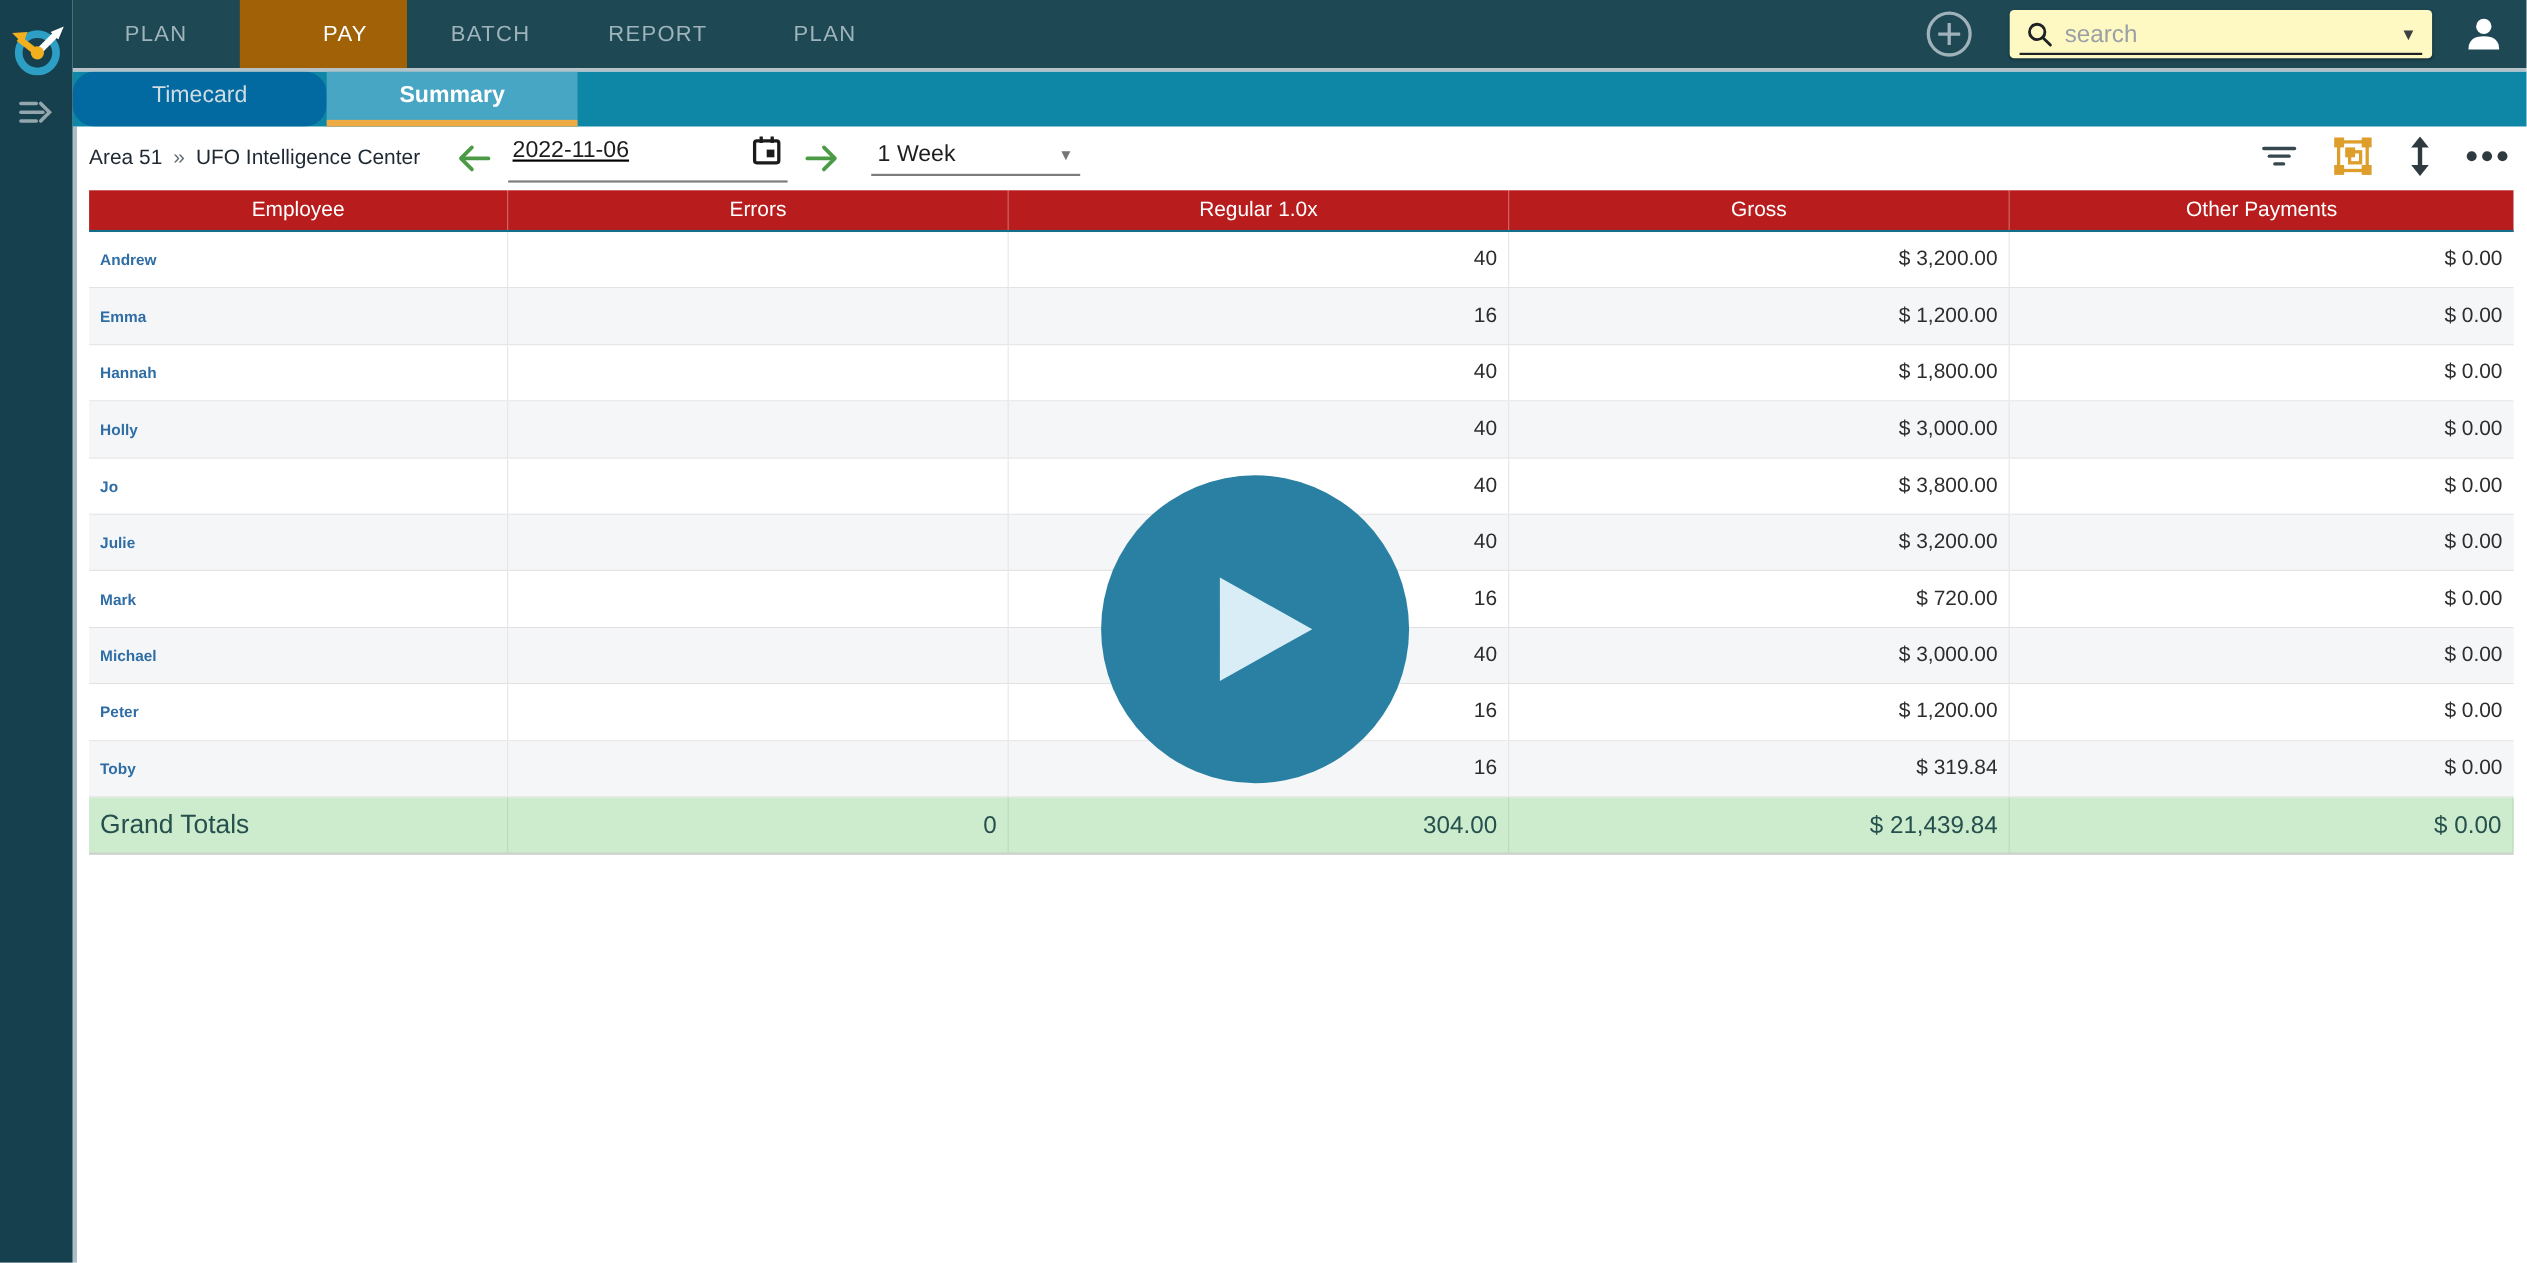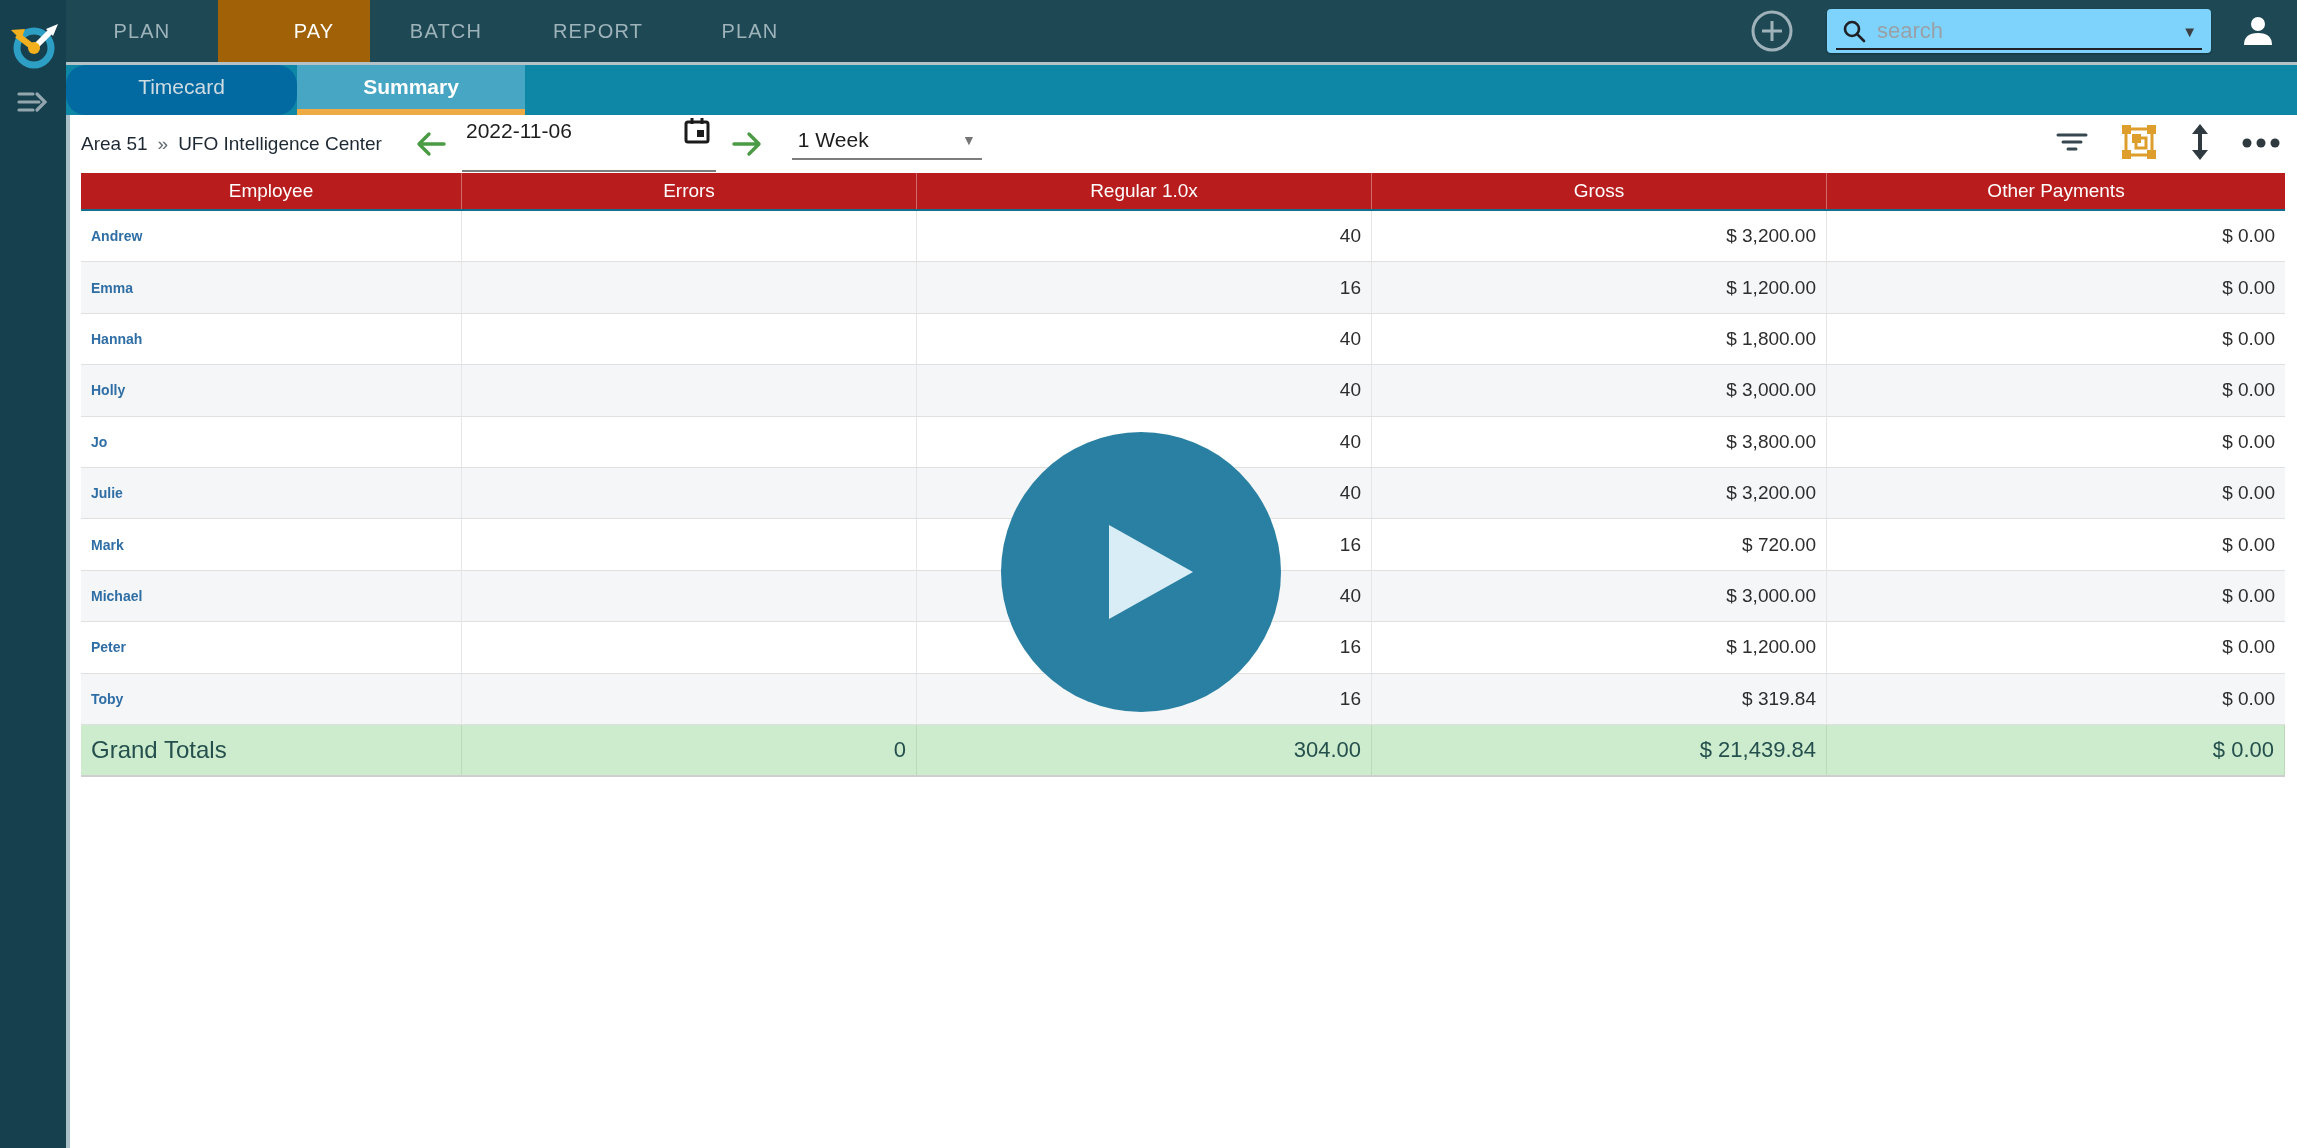--- a/index.html
+++ b/index.html
@@ -23,21 +23,21 @@
     background:#1d4854; display:flex; align-items:center; z-index:20;
   }
   .nav-tab {
     width:152px; height:62px; display:flex; align-items:center; justify-content:center;
     color:#9fb3bb; font-size:20px; letter-spacing:1.2px; cursor:pointer;
   }
   .nav-tab.active { background:#a16207; color:#ffffff;padding-left:40px; }
   .nav-right { margin-left:auto; display:flex; align-items:center; padding-right:20px; }
   .plus-btn { width:46px; height:46px; margin-right:32px; cursor:pointer; }
   .searchbox {
-    position:relative; width:384px; height:44px; background:#7dd3fc; border-radius:4px;
+    position:relative; width:384px; height:44px; background:#fef9c3; border-radius:4px;
     display:flex; align-items:center; padding:0 14px;
     box-shadow:0 1px 2px rgba(0,0,0,0.3);
   }
   .searchbox input {
     border:none; outline:none; flex:1; font-size:22px; color:#333;
     font-family:inherit; background:transparent; min-width:0;
   }
   .searchbox input::placeholder { color:#9aa0a6; }
   .search-underline { position:absolute; left:9px; right:9px; bottom:3px; height:2px; background:#202124; }
   .search-caret { font-size:15px; color:#3c4043; margin-left:8px; cursor:pointer; }
@@ -66,21 +66,21 @@
 
   
   .toolbar { position:relative; height:58px; display:flex; align-items:center; padding-left:11px; }
   .crumb { display:flex; align-items:center; font-size:19px; color:#1f2933; }
   .crumb .sep { color:#5f6b72; margin:0 10px; font-size:19px; }
   .crumb span { cursor:pointer; }
   .nav-arrow { width:34px; height:30px; cursor:pointer; }
   .arrow-left { margin-left:32px; }
   .date-wrap {
     display:flex; align-items:center; border-bottom:2px solid #7d7d7d;
-    margin-left:14px; padding:0 4px 24px 4px; cursor:pointer;
+    margin-left:14px; padding:0 4px 12px 4px; cursor:pointer;text-decoration:underline;
   }
   .date-text { font-size:21px; color:#1d1d1d; margin-right:110px; }
   .cal-icon { width:30px; height:30px; }
   .arrow-right { margin-left:14px; }
   .range-wrap {
     display:flex; align-items:center; border-bottom:2px solid #7d7d7d;
     margin-left:28px; padding:0 6px 6px 6px; width:190px; cursor:pointer;
   }
   .range-text { font-size:21px; color:#1d1d1d; flex:1; }
   .range-caret { font-size:14px; color:#757575; }

